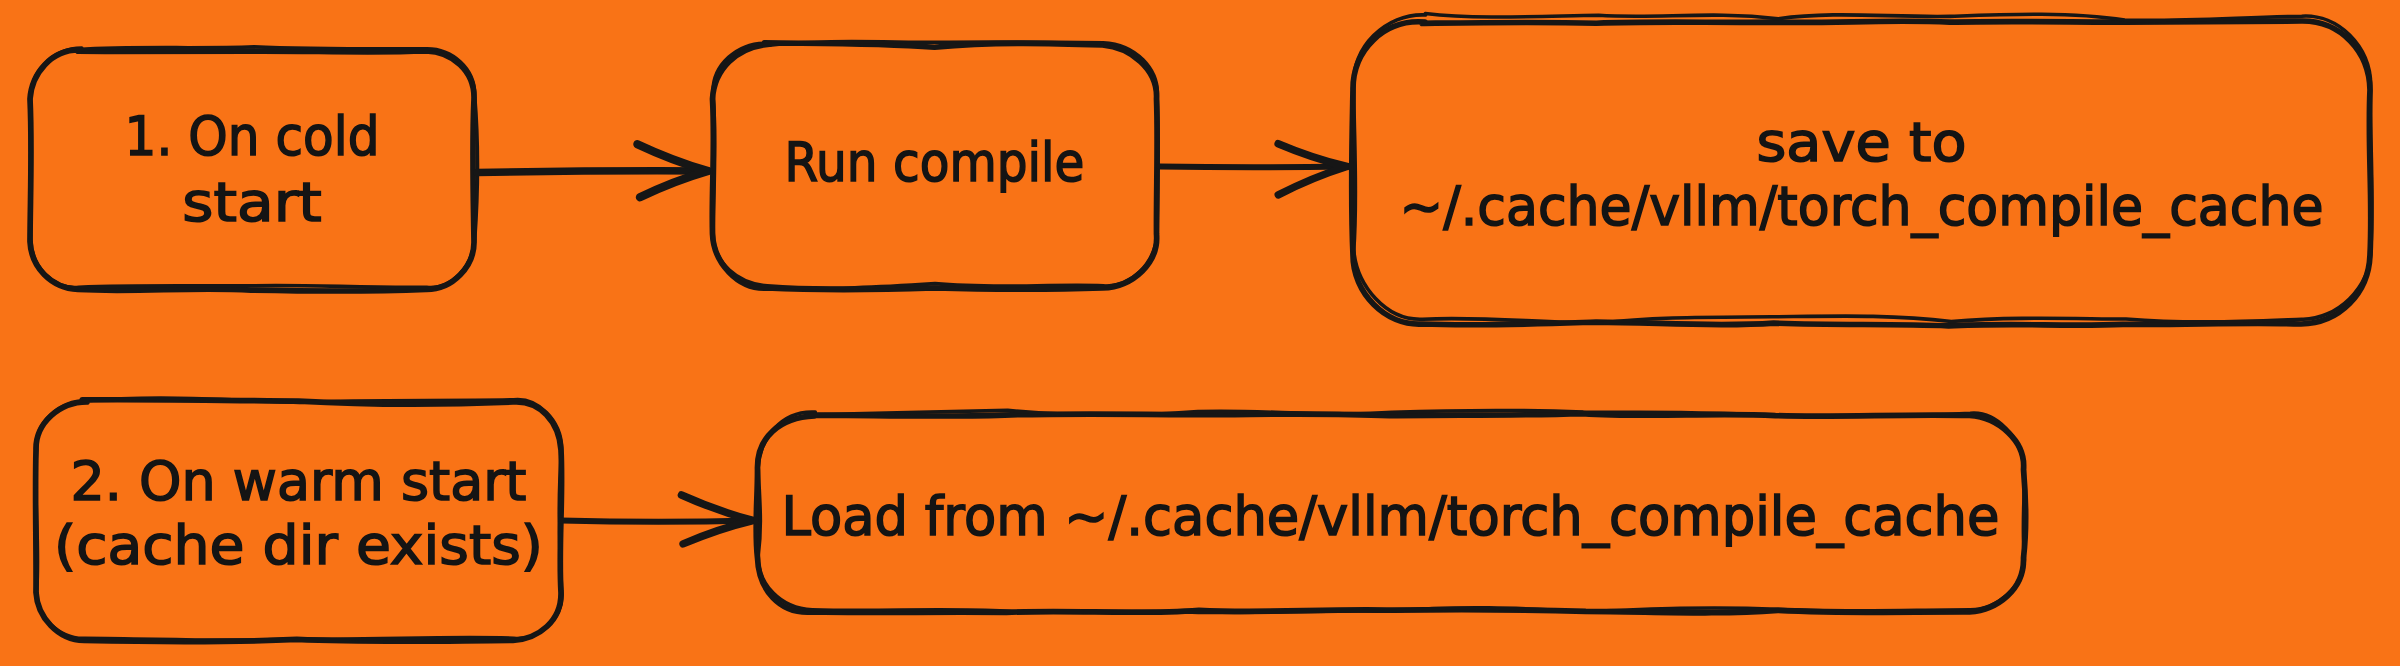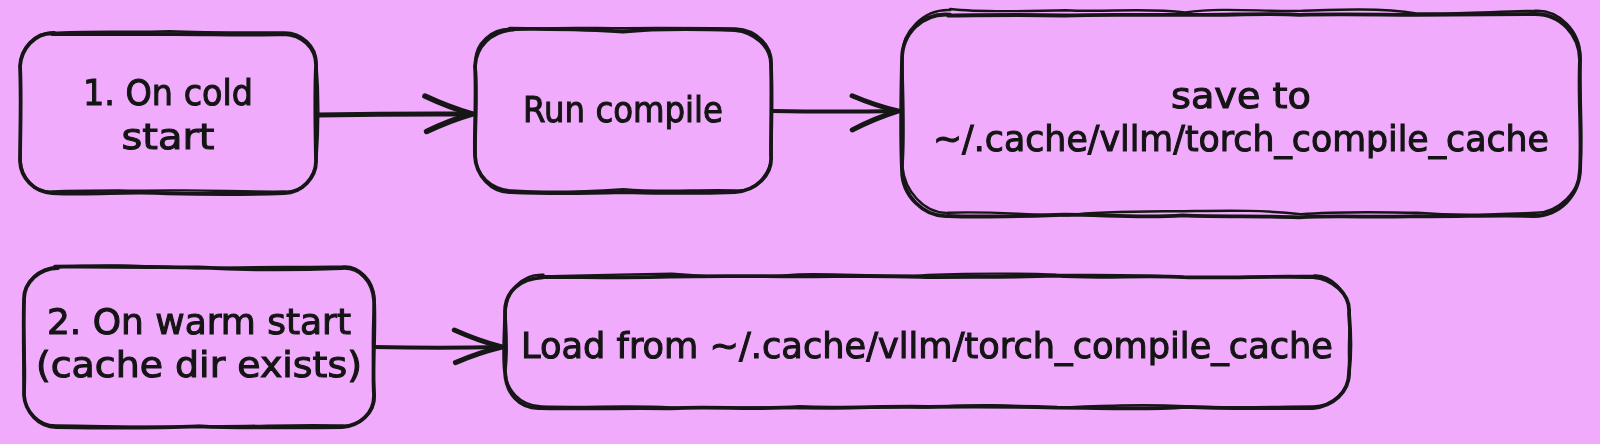--- a/index.html
+++ b/index.html
@@ -4,21 +4,21 @@
 <style>
   html, body {
     margin: 0;
     padding: 0;
     background: #ffffff;
   }
   .canvas {
     position: relative;
     width: 1600px;
     height: 444px;
-    background: #f0abfc;
+    background: #f97316;
     overflow: hidden;
     font-family: "DejaVu Sans", sans-serif;
   }
   svg { display: block; }
   .sketch {
     fill: none;
     stroke: #161616;
     stroke-linecap: round;
     stroke-linejoin: round;
   }

